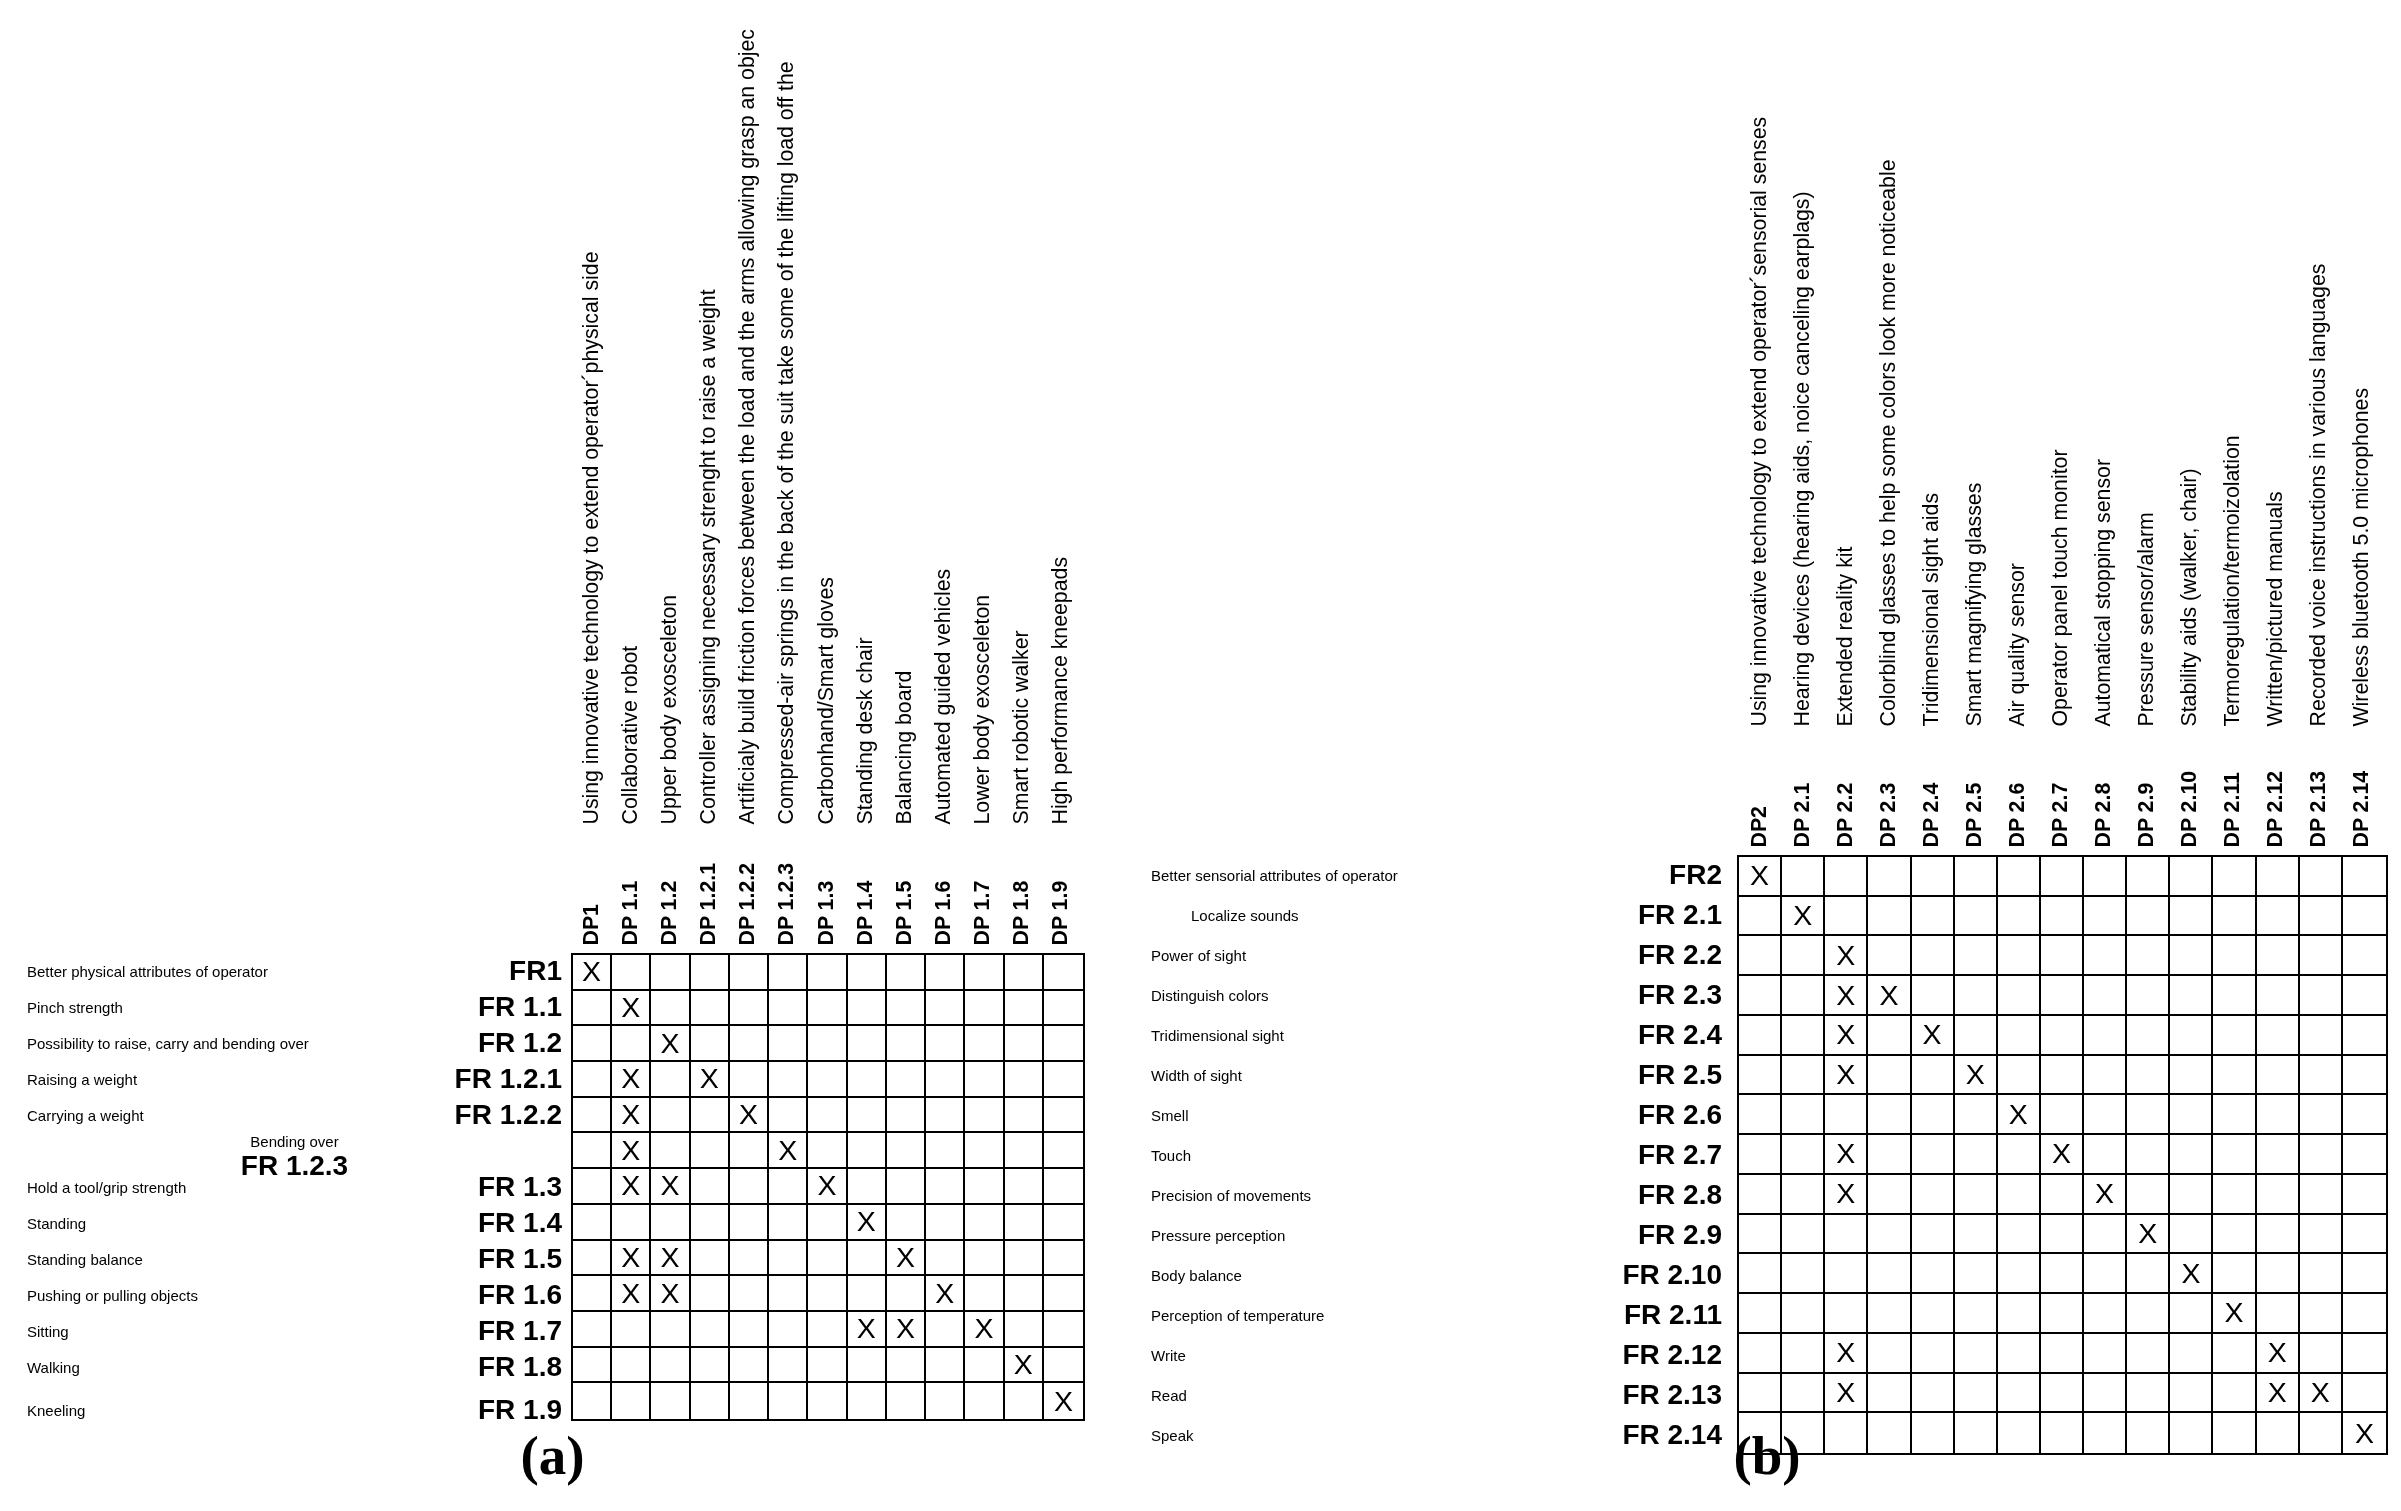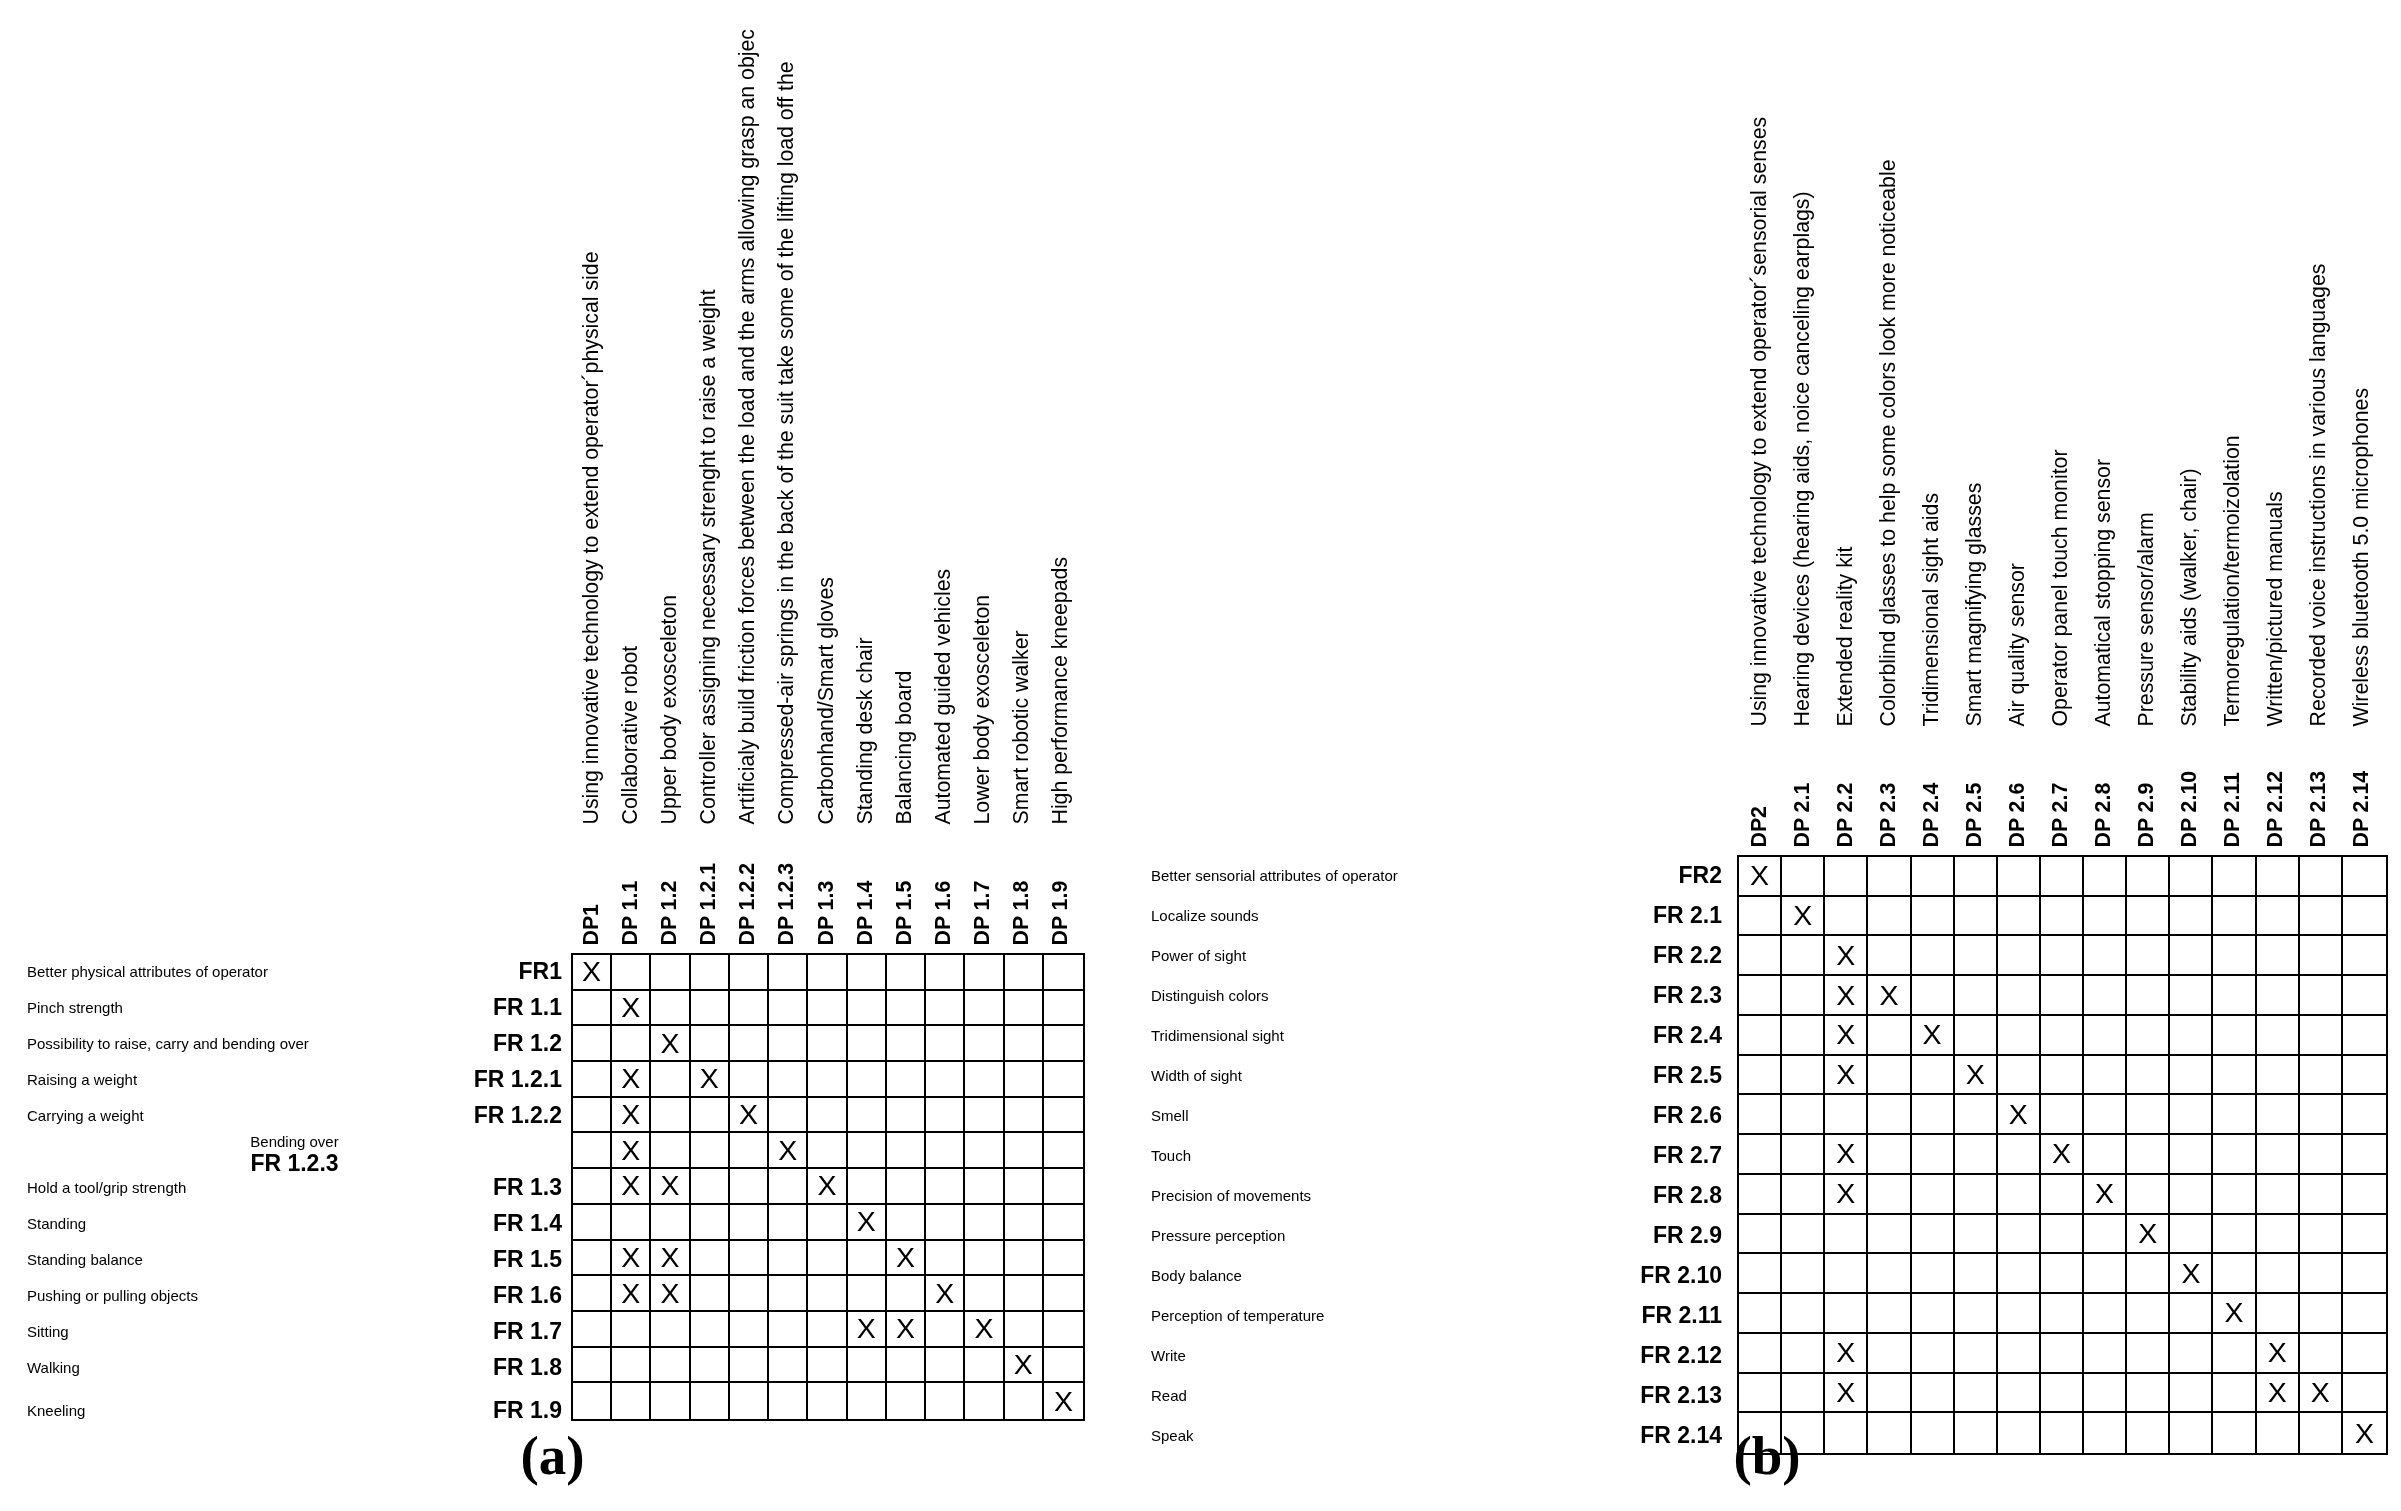--- a/index.html
+++ b/index.html
@@ -24,21 +24,21 @@
     transform-origin:left bottom;
     transform:rotate(-90deg);
     font-size:21.3px;
   }
   .hcode{display:inline-block;width:121px;font-weight:bold;}
   .hdesc{font-weight:normal;}
 
   
   .rowline{display:flex;align-items:center;}
   .rlabel{flex:1;text-align:left;font-size:15px;white-space:nowrap;}
-  .rcode{text-align:right;font-size:23px;font-weight:bold;white-space:nowrap;}
+  .rcode{text-align:right;font-size:28px;font-weight:bold;white-space:nowrap;}
 
   
   .grid{
     display:grid;
     border:2.8px solid #000;
     box-sizing:border-box;
     background:#fff;
   }
   .cell{
     box-sizing:border-box;
@@ -325,21 +325,21 @@
         <div class="rot" style="left: 509px;"><span class="hcode">DP 2.11</span><span class="hdesc">Termoregulation/termoizolation</span></div>
         <div class="rot" style="left: 552px;"><span class="hcode">DP 2.12</span><span class="hdesc">Written/pictured manuals</span></div>
         <div class="rot" style="left: 595px;"><span class="hcode">DP 2.13</span><span class="hdesc">Recorded voice instructions in various languages</span></div>
         <div class="rot" style="left: 638px;"><span class="hcode">DP 2.14</span><span class="hdesc">Wireless bluetooth 5.0 microphones</span></div>
       </div>
     <div class="rowlabels" style="left: 1151px; top: 855px; width: 571px; height: 594px;">
         <div class="rowline" style="height: 40px;">
           <span class="rlabel">Better sensorial attributes of operator</span>
           <span class="rcode">FR2</span>
         </div>
-        <div class="rowline" style="height: 40px;">
+        <div class="rowline" style="height: 40px; margin-left: 40px;">
           <span class="rlabel">Localize sounds</span>
           <span class="rcode">FR 2.1</span>
         </div>
         <div class="rowline" style="height: 40px;">
           <span class="rlabel">Power of sight</span>
           <span class="rcode">FR 2.2</span>
         </div>
         <div class="rowline" style="height: 40px;">
           <span class="rlabel">Distinguish colors</span>
           <span class="rcode">FR 2.3</span>

